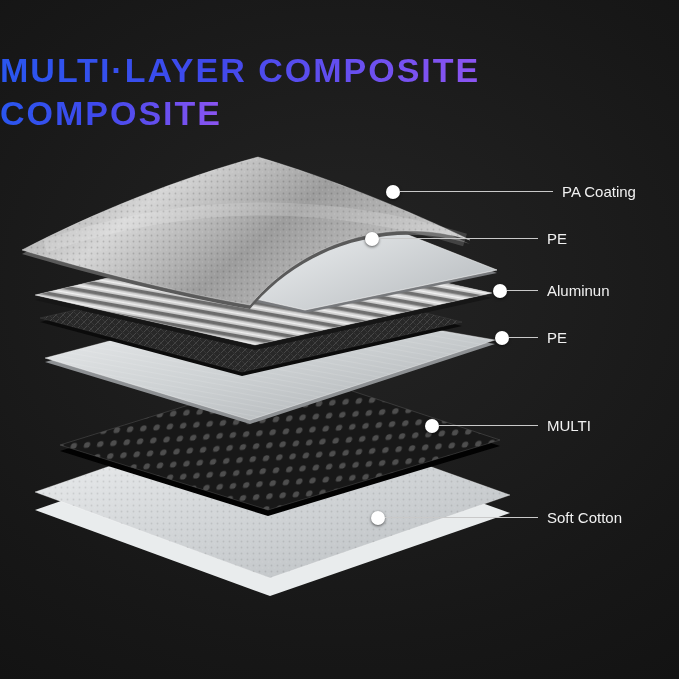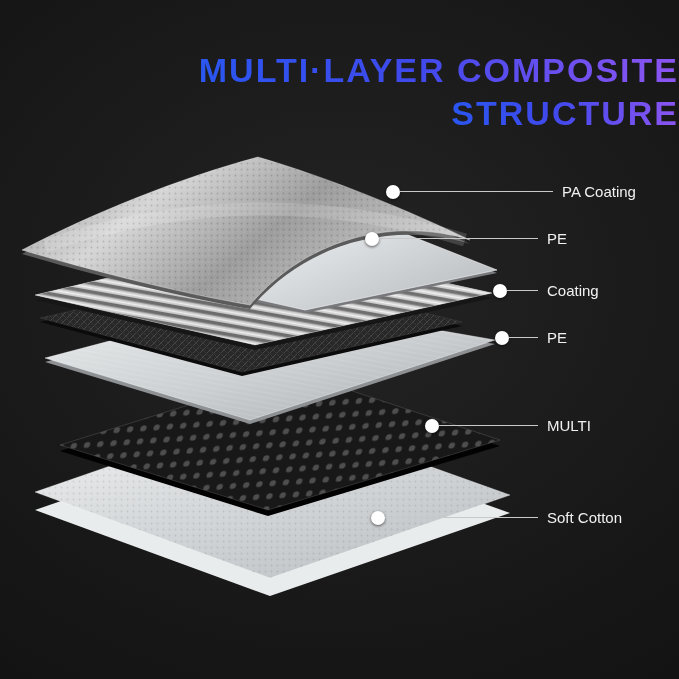--- a/index.html
+++ b/index.html
@@ -4,21 +4,21 @@
 <style>
   html,body{margin:0;padding:0;}
   body{
     width:679px;height:679px;overflow:hidden;
     background:radial-gradient(115% 95% at 50% 42%, #242424 0%, #171717 55%, #0e0e0e 100%);
     font-family:"Liberation Sans", sans-serif;
   }
   .stage{position:relative;width:679px;height:679px;}
   .title{
     position:absolute;top:26px;left:0;right:0;
-    text-align:right;font-weight:bold;font-size:34px;line-height:1.28;letter-spacing:2px;
+    text-align:left;font-weight:bold;font-size:34px;line-height:1.28;letter-spacing:2px;
   }
   .grad{
     background:linear-gradient(92deg,#2a56ef 0%, #4049ec 45%, #8d55f2 100%);
     -webkit-background-clip:text;background-clip:text;color:transparent;display:inline-block;
   }
   .art{position:absolute;left:0;top:0;}
   .callout{position:absolute;display:flex;align-items:center;}
   .callout .dot{
     width:14px;height:14px;border-radius:50%;background:#ffffff;flex:none;
     box-shadow:0 1px 3px rgba(0,0,0,.6);
@@ -26,21 +26,21 @@
   .callout .cline{height:1px;background:#c9c9c9;flex:none;}
   .callout .clabel{margin-left:9px;color:#f1f1f1;font-size:15px;white-space:nowrap;}
 </style>
 </head>
 <body>
 
 <div class="stage">
 
   <h1 class="title">
     <span class="grad">MULTI·LAYER COMPOSITE</span><br>
-    <span class="grad">STRUCTURE</span>
+    <span class="grad">COMPOSITE</span>
   </h1>
 
   <svg class="art" width="679" height="679" viewBox="0 0 679 679">
     <defs>
       <linearGradient id="gPA" x1="0" y1="0" x2="1" y2="0.4">
         <stop offset="0" stop-color="#8f8f8f"></stop>
           <stop offset="0.35" stop-color="#d6d6d6"></stop>
         <stop offset="0.65" stop-color="#9d9d9d"></stop>
           <stop offset="1" stop-color="#c6c6c6"></stop>
       </linearGradient>
@@ -136,21 +136,21 @@
 
   <div class="callout" style="left:365px;top:230px;">
     <span class="dot"></span>
     <span class="cline" style="width:159px;"></span>
     <span class="clabel">PE</span>
   </div>
 
   <div class="callout" style="left:493px;top:282px;">
     <span class="dot"></span>
     <span class="cline" style="width:31px;"></span>
-    <span class="clabel">Coating</span>
+    <span class="clabel">Aluminun</span>
   </div>
 
   <div class="callout" style="left:495px;top:329px;">
     <span class="dot"></span>
     <span class="cline" style="width:29px;"></span>
     <span class="clabel">PE</span>
   </div>
 
   <div class="callout" style="left:425px;top:417px;">
     <span class="dot"></span>

